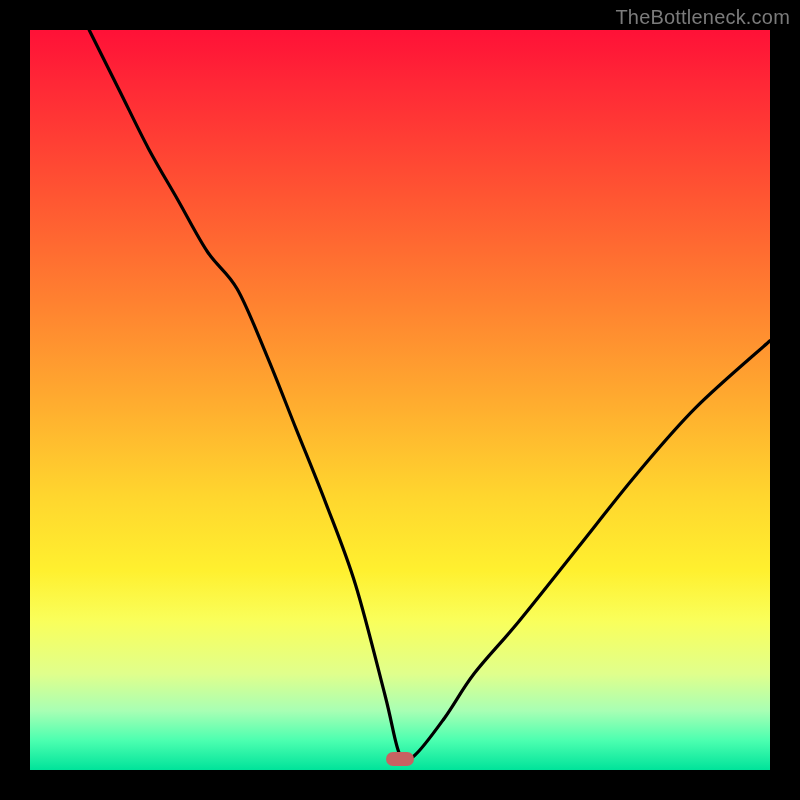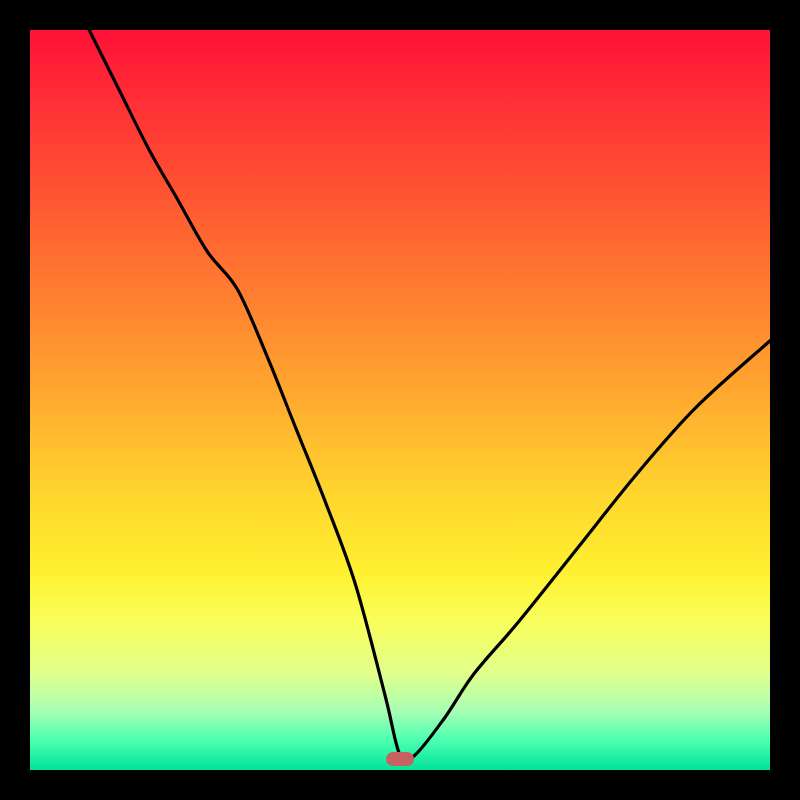--- a/index.html
+++ b/index.html
@@ -64,19 +64,20 @@
     height: 14px;
     border-radius: 7px;
     background: #c86262;
     transform: translate(-50%, -50%);
   }
 </style>
 </head>
 <body>
 
 <div class="frame">
+  <div class="watermark">TheBottleneck.com</div>
   <div class="plot">
     <svg class="curve" viewBox="0 0 740 740" preserveAspectRatio="none">
       <path fill="none" stroke="#000" stroke-width="3.2" stroke-linecap="round" stroke-linejoin="round" d="M 59.2 0.0 C 64.1 9.9, 78.9 39.5, 88.8 59.2 C 98.7 78.9, 108.5 99.9, 118.4 118.4 C 128.3 136.9, 138.1 152.9, 148.0 170.2 C 157.9 187.5, 167.7 207.2, 177.6 222.0 C 187.5 236.8, 197.3 241.7, 207.2 259.0 C 217.1 276.3, 226.9 302.2, 236.8 325.6 C 246.7 349.0, 256.5 374.9, 266.4 399.6 C 276.3 424.3, 286.1 447.7, 296.0 473.6 C 305.9 499.5, 315.7 522.9, 325.6 555.0 C 335.5 587.1, 347.8 637.6, 355.2 666.0 C 362.6 694.4, 365.1 715.3, 370.0 725.2 C 374.9 735.1, 377.4 731.4, 384.8 725.2 C 392.2 719.0, 404.5 701.8, 414.4 688.2 C 424.3 674.6, 431.7 659.8, 444.0 643.8 C 456.3 627.8, 471.1 613.0, 488.4 592.0 C 505.7 571.0, 527.9 542.7, 547.6 518.0 C 567.3 493.3, 587.1 467.4, 606.8 444.0 C 626.5 420.6, 643.8 399.6, 666.0 377.4 C 688.2 355.2, 727.7 321.9, 740.0 310.8"></path>
     </svg>
     <div class="marker" style="left:370px; top:728.9px;"></div>
   </div>
 </div>
 
 </body></html>

